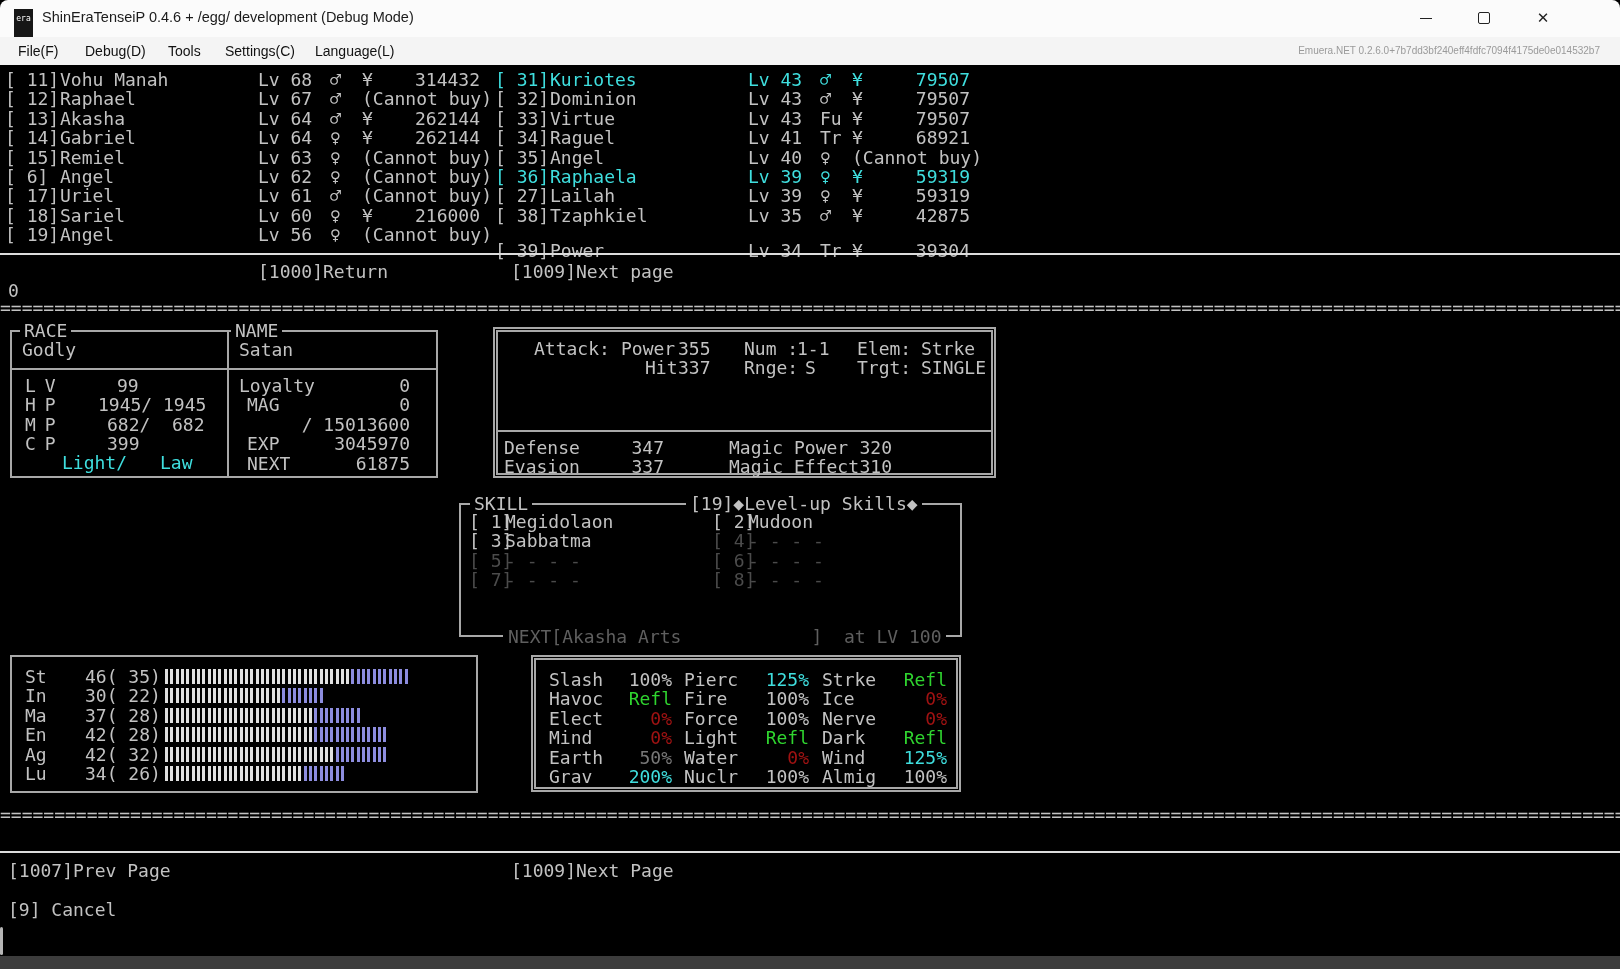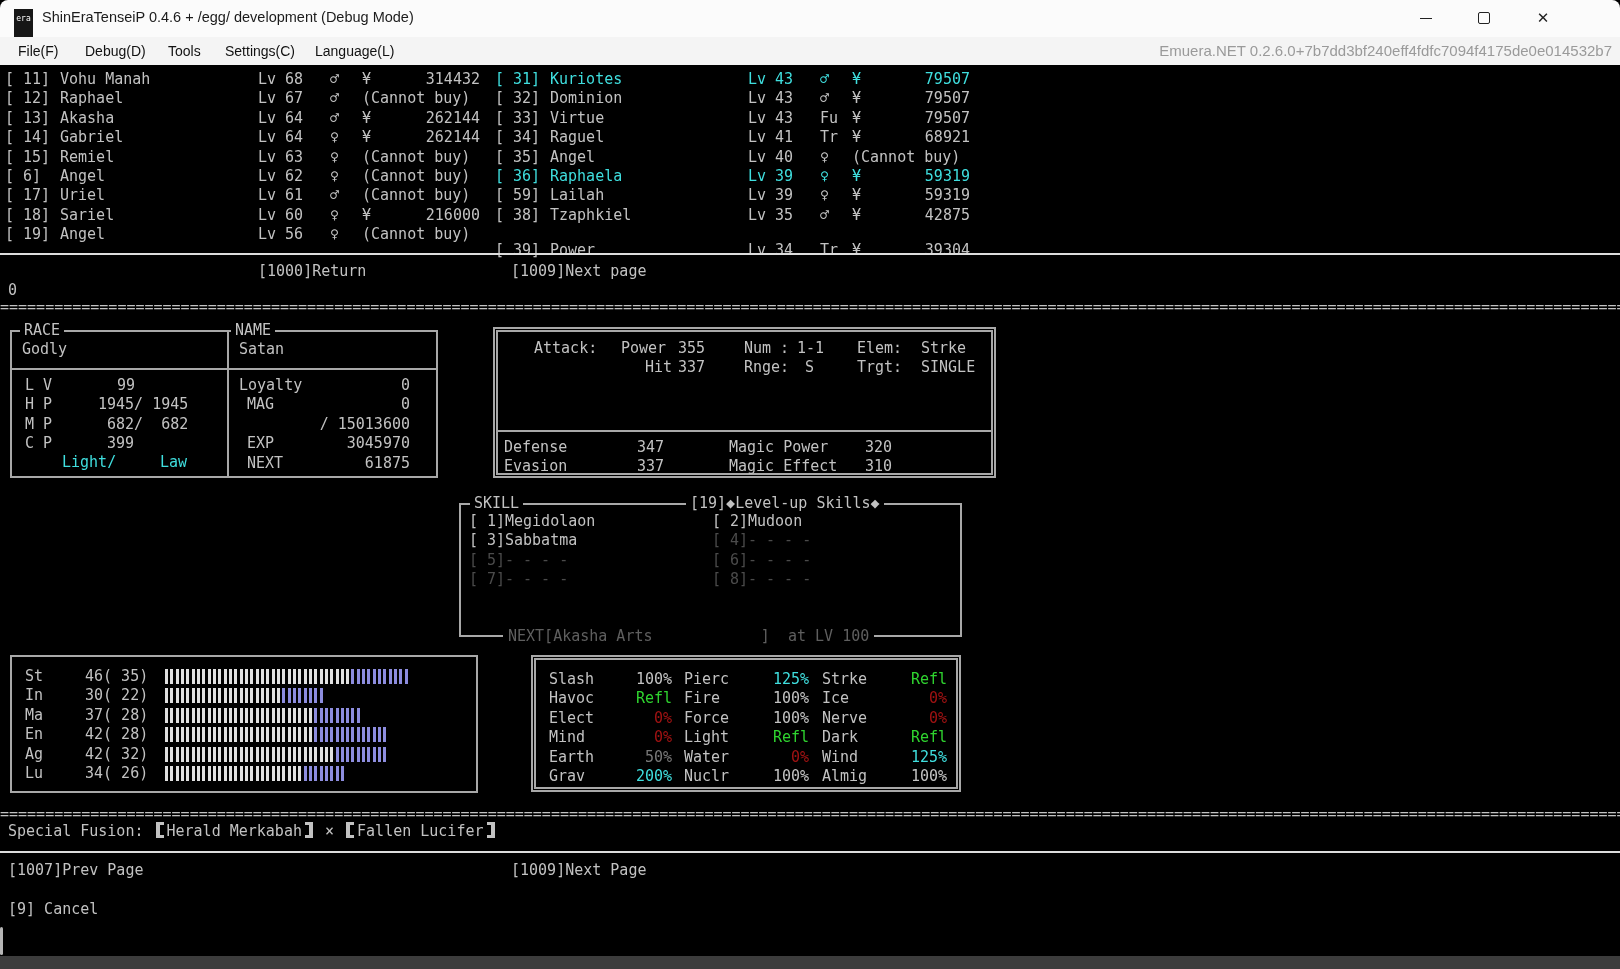--- a/index.html
+++ b/index.html
@@ -19,25 +19,25 @@
     font-size:8px; line-height:19px; text-align:center;}
   #title-text{position:absolute; left:42px; top:9px; font-size:14.5px; color:#1b1b1b; white-space:nowrap;}
   .winbtn{position:absolute; top:0; width:46px; height:36px; text-align:center; color:#222;}
   #btn-min{left:1403px;} #btn-max{left:1461px;} #btn-close{left:1520px;}
   #btn-min .g{position:absolute; left:17px; top:18px; width:12px; height:0; border-top:1.6px solid #222;}
   #btn-max .g{position:absolute; left:17px; top:12px; width:12px; height:12px; border:1.6px solid #222; border-radius:2px;}
   #btn-close .g{font-size:15px; line-height:36px;}
 
   #menubar{position:absolute; left:0; top:37px; width:1620px; height:28px; background:#f4f4f4; z-index:5;}
   .menu-item{position:absolute; top:0; height:28px; line-height:28px; font-size:14px; color:#111; padding:0 8px;}
-  #version{position:absolute; right:8px; top:0; height:28px; line-height:28px; font-size:15px; color:#9a9a9a;margin-left:22px;}
+  #version{position:absolute; right:20px; top:0; height:28px; line-height:28px; font-size:10px; color:#9a9a9a;margin-left:22px;}
 
   
   #terminal{position:absolute; left:0; top:65px; width:1620px; height:891px; background:#000;
-    font-family:"DejaVu Sans Mono", monospace; font-size:15px; line-height:19.4px; color:var(--term-text);}
+    font-family:"DejaVu Sans Mono", monospace; font-size:18px; line-height:19.4px; color:var(--term-text);}
   #terminal *{font-family:inherit;}
   .abs{position:absolute; white-space:pre;}
   .hl{color:var(--cyan);}
   .hr{position:absolute; left:0; width:1620px; height:2px; background:#dcdcdc;}
   .sep{position:absolute; left:0; width:1620px; overflow:hidden; white-space:pre; color:var(--term-text);}
 
   
   .drow{position:absolute; width:485px; height:19.4px;}
   .drow span{position:absolute; white-space:pre;}
   .d-num{left:0;} .d-name{left:55px;} .d-lv{left:253px;} .d-g{left:325px;}
@@ -222,21 +222,21 @@
       </div>
       <div class="drow hl" style="left: 495px; top: 102px;">
         <span class="d-num">[ 36]</span>
         <span class="d-name">Raphaela</span>
         <span class="d-lv">Lv 39</span>
         <span class="d-g">♀</span>
         <span class="d-yen">¥</span>
         <span class="d-amt">59319</span>
       </div>
       <div class="drow" style="left: 495px; top: 121.4px;">
-        <span class="d-num">[ 59]</span>
+        <span class="d-num">[ 27]</span>
         <span class="d-name">Lailah</span>
         <span class="d-lv">Lv 39</span>
         <span class="d-g">♀</span>
         <span class="d-yen">¥</span>
         <span class="d-amt">59319</span>
       </div>
       <div class="drow" style="left: 495px; top: 140.8px;">
         <span class="d-num">[ 38]</span>
         <span class="d-name">Tzaphkiel</span>
         <span class="d-lv">Lv 35</span>
@@ -682,21 +682,20 @@
           <span style="left: 148px; top: 0px;">Nuclr</span>
           <span class="tone-normal" style="left: 193px; width: 80px; text-align: right; top: 0px;">100%</span>
           <span style="left: 286px; top: 0px;">Almig</span>
           <span class="tone-normal" style="left: 331px; width: 80px; text-align: right; top: 0px;">100%</span>
         </div>
       </div>
   </div>
 
   <div class="sep" style="top:740px">============================================================================================================================================================================================================================</div>
 
-  <div class="abs" style="left:8px; top:757px"><span>Special Fusion: </span><span class="lb"></span><span>Herald Merkabah</span><span class="rb"></span> <span>×</span> <span class="lb"></span><span>Fallen Lucifer</span><span class="rb"></span></div>
 
   <div class="hr" style="top:786px"></div>
 
   <div class="abs" style="left:8px; top:796px">[1007]Prev Page</div>
   <div class="abs" style="left:511px; top:796px">[1009]Next Page</div>
 
   <div class="abs" style="left:8px; top:835px">[9] Cancel</div>
 
   <div id="caret"></div>
 </div>

